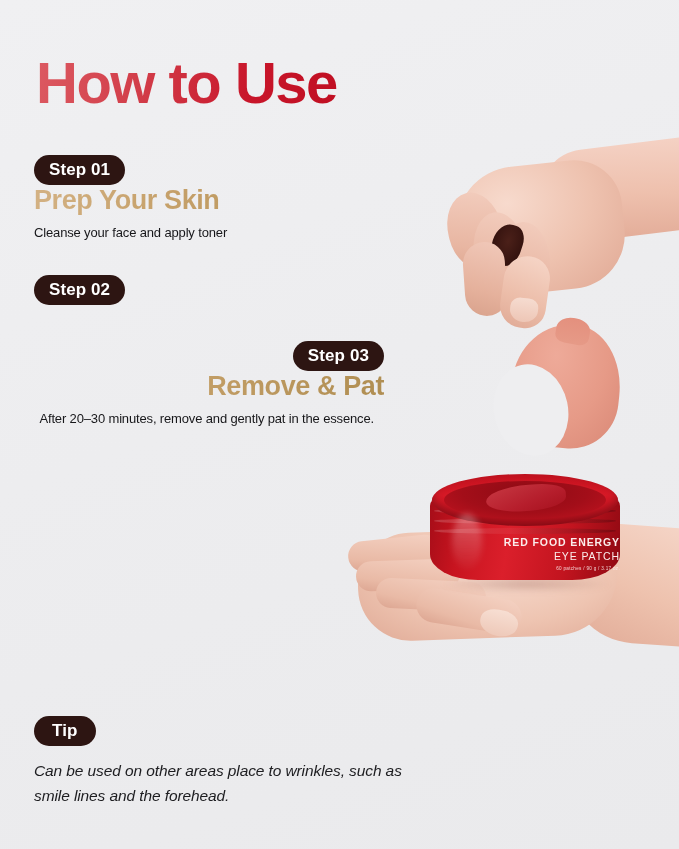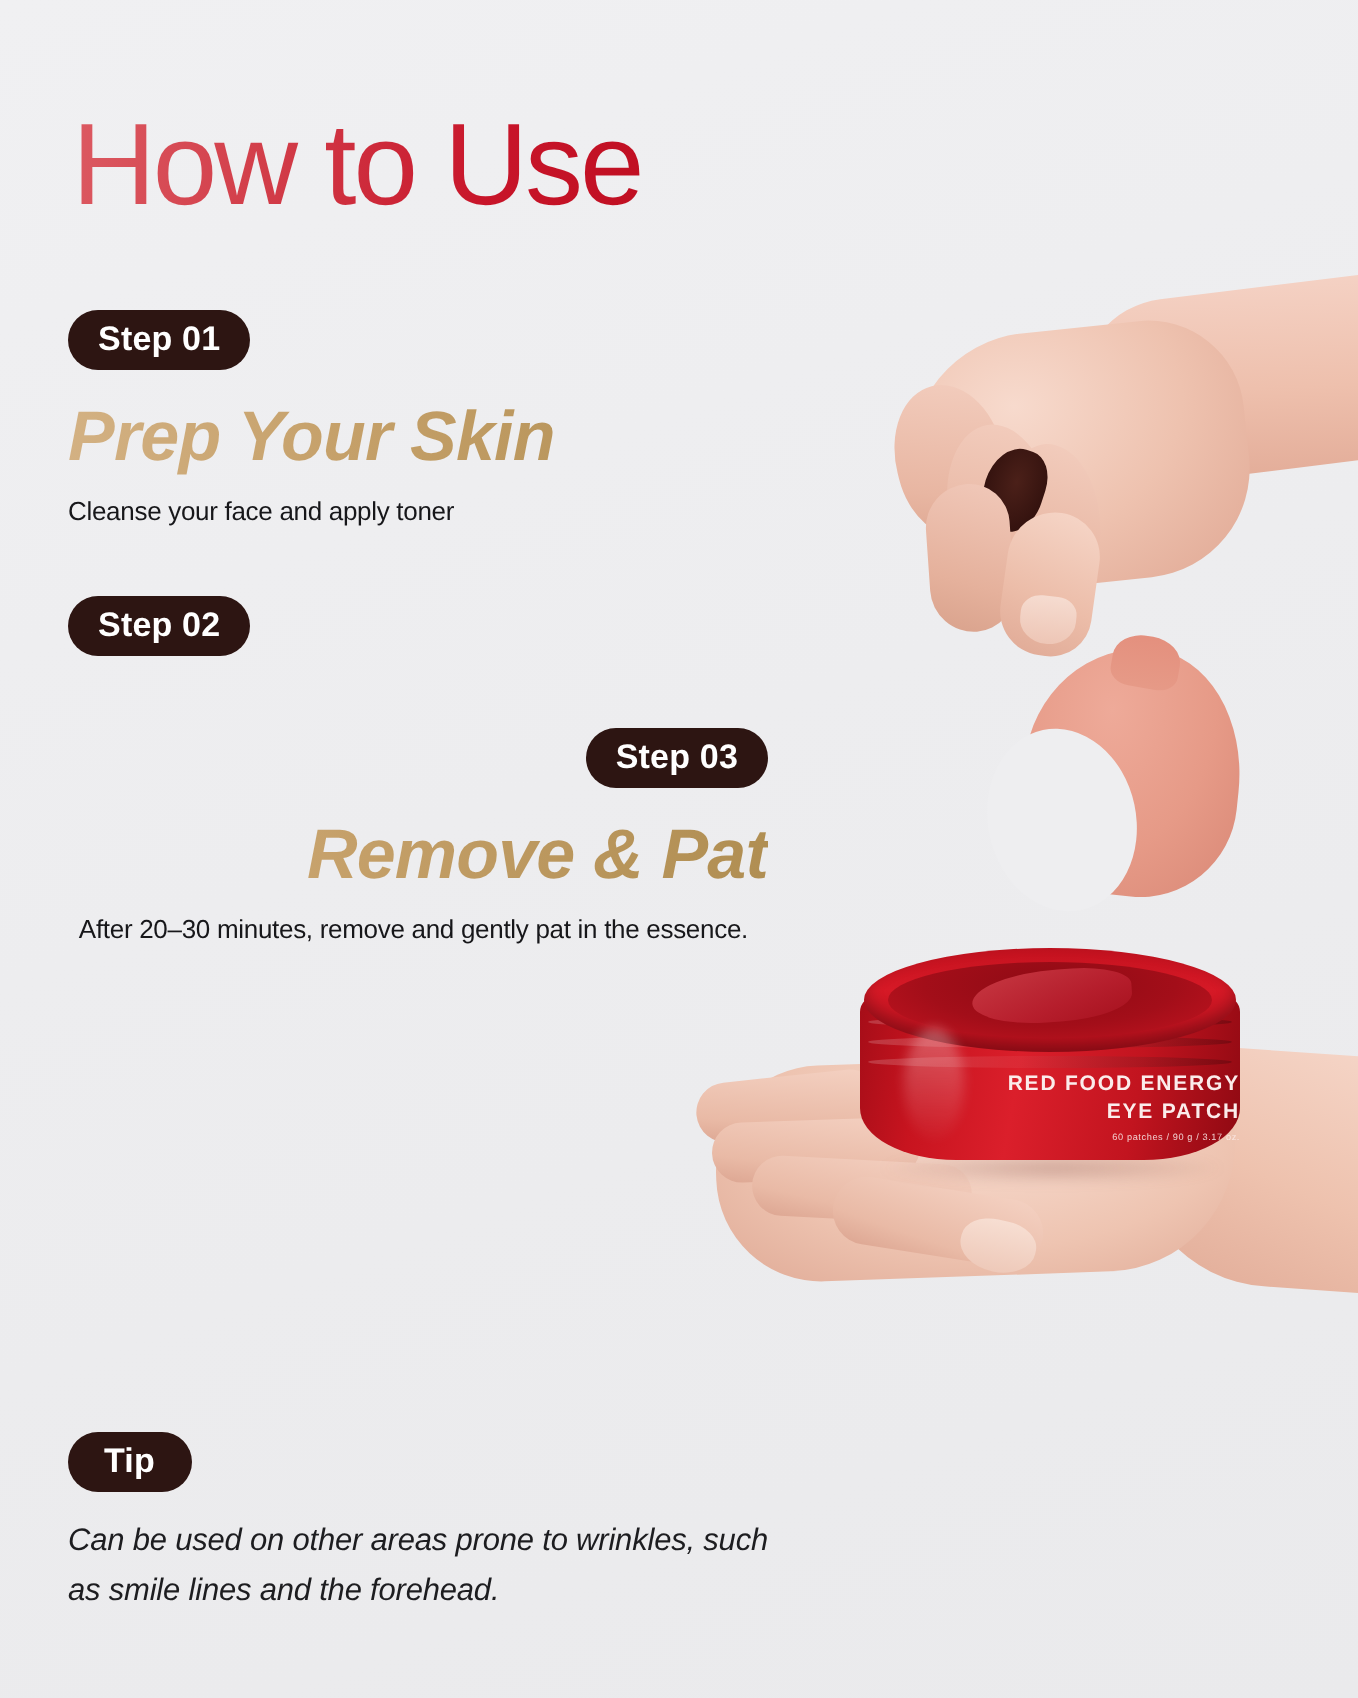--- a/index.html
+++ b/index.html
@@ -21,21 +21,21 @@
     inset: 0;
     background: linear-gradient(160deg, #f0f0f2 0%, #ededef 45%, #eaeaec 100%);
   }
 
   
   .page-title {
     position: absolute;
     left: 36px;
     top: 54px;
     font-size: 58px;
-    font-weight: 400;
+    font-weight: 700;
     letter-spacing: -1.5px;
     line-height: 1;
     background: linear-gradient(100deg, #dc5a62 0%, #d23d49 35%, #c8152a 72%, #c00f22 100%);
     -webkit-background-clip: text;
     background-clip: text;
     color: transparent;
     -webkit-text-fill-color: transparent;
     white-space: nowrap;
   }
 
@@ -60,24 +60,22 @@
     letter-spacing: 0.1px;
     padding: 6px 15px 6px 15px;
     border-radius: 999px;
     line-height: 1.05;
     white-space: nowrap;
   }
 
   .badge.tip { padding: 6px 18px; }
 
   .step-title {
-    margin-top: 14px;
-    font-size: 35px;
+    font-size: 27px;
     font-weight: 700;
-    font-style: italic;
     letter-spacing: -0.4px;
     line-height: 1.12;
     background: linear-gradient(95deg, #d3b183 0%, #c5a069 40%, #b08e52 100%);
     -webkit-background-clip: text;
     background-clip: text;
     color: transparent;
     -webkit-text-fill-color: transparent;
     white-space: nowrap;
   }
 
@@ -381,21 +379,21 @@
     line-height: 1.32;
   }
 
   .jar-label .l1 {
     font-size: 10.5px;
     font-weight: 700;
     letter-spacing: 0.9px;
   }
   .jar-label .l2 {
     font-size: 10.5px;
-    font-weight: 700;
+    font-weight: 400;
     letter-spacing: 0.9px;
   }
   .jar-label .l3 {
     font-size: 4.6px;
     letter-spacing: 0.3px;
     opacity: 0.88;
     margin-top: 2px;
   }
 
   .jar-shadow {
@@ -431,21 +429,21 @@
     <div class="step-block s3">
       <span class="badge">Step 03</span>
       <div class="step-title">Remove &amp; Pat</div>
       <div class="step-body wide">After 20–30 minutes, remove and gently pat in the essence.</div>
     </div>
 
   </div>
 
   <div class="tip-block">
     <span class="badge tip">Tip</span>
-    <div class="tip-text">Can be used on other areas prone to wrinkles, such as smile lines and the forehead.</div>
+    <div class="tip-text">Can be used on other areas place to wrinkles, such as smile lines and the forehead.</div>
   </div>
 
   <div class="photo-zone">
 
     <div class="hand-upper">
       <div class="forearm-u"></div>
       <div class="palm-u"></div>
       <div class="knuck k1"></div>
       <div class="knuck k2"></div>
       <div class="knuck k3"></div>

